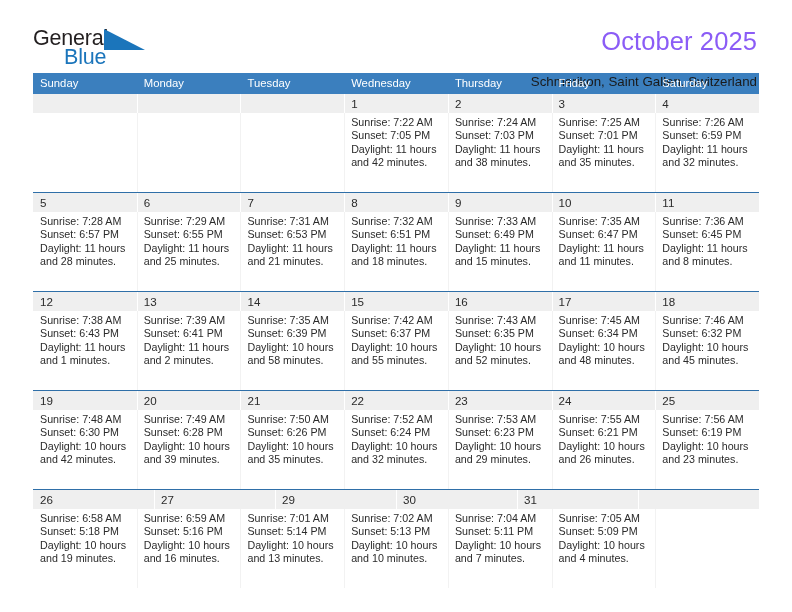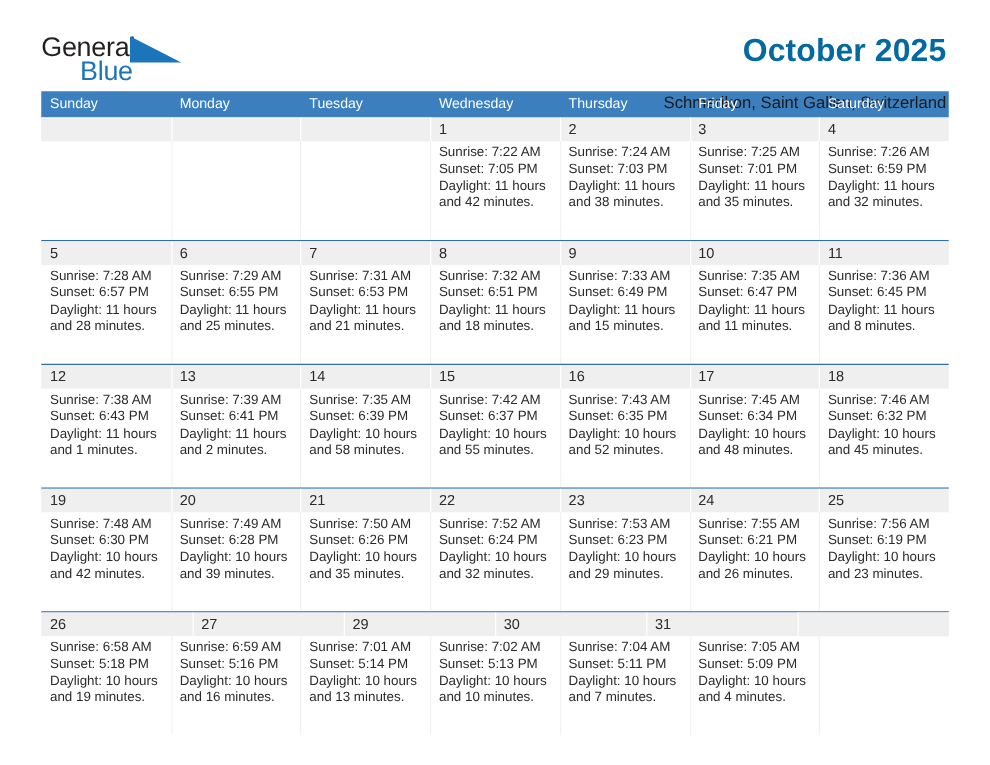--- a/index.html
+++ b/index.html
@@ -23,21 +23,21 @@
     font-size: 21.5px; color: #231f20; letter-spacing: -0.2px;
   }
   .logo-tri { position: absolute; left: 71px; top: 3px; }
   .logo-blue {
     position: absolute; left: 31px; top: 19px;
     font-size: 21.5px; color: #1b75bb; letter-spacing: -0.2px;
   }
 
   .titles { text-align: right; padding-right: 2px; }
   .cal-title {
-    font-size: 25.5px; color: #0369a1; font-weight: 700; line-height: 30px;
+    font-size: 25.5px; color: #8b5cf6; font-weight: 400; line-height: 30px;
     letter-spacing: 0.1px;
   }
   .cal-sub {
     font-size: 13.3px; color: #1a1a1a; line-height: 20px; margin-top: 16px;
   }
 
   
   .cal { width: 726px; margin-top: 1px; }
   .wk-head { display: flex; background: #3b7fbe; height: 21px; }
   .wk-head .cell {

